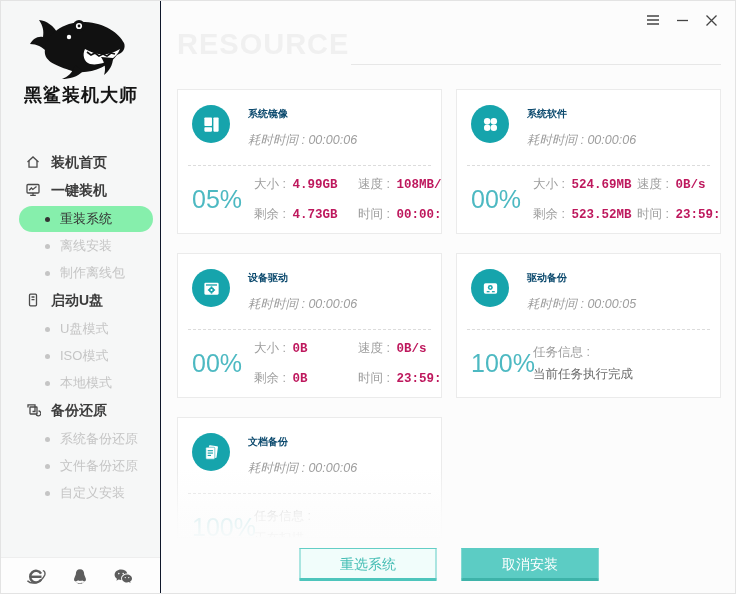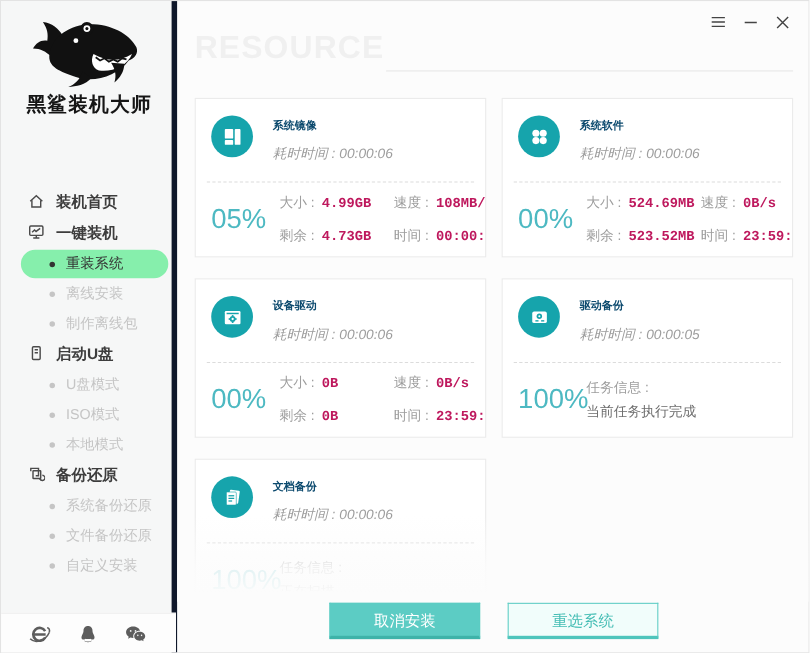--- a/index.html
+++ b/index.html
@@ -1,25 +1,25 @@
 <!DOCTYPE html>
 <html><head>
 <meta charset="utf-8">
 <style>
   * { margin:0; padding:0; box-sizing:border-box; }
   html,body { width:736px; height:594px; }
   body { font-family:"Liberation Sans","DejaVu Sans",sans-serif; background:#fff; overflow:hidden; }
   .window { position:relative; width:736px; height:594px; background:#fcfcfc; border:1px solid #e3e3e3; overflow:hidden; }
 
   
-  .sidebar { position:absolute; left:0; top:0; width:160px; height:594px; background:#f6f7f7; border-right:5px solid #0f172a; }
+  .sidebar { position:absolute; left:0; top:0; width:160px; height:594px; background:#f6f7f7; border-right:1px solid #0f172a; }
   .logo { position:absolute; top:12px; left:0; width:160px; text-align:center; }
   .logo svg { display:block; margin:0 auto; }
   .logo-text { margin-top:2px; font-size:18px; font-weight:bold; color:#151515; letter-spacing:1px; }
-  .menu { position:absolute; top:169px; left:0; width:160px; }
+  .menu { position:absolute; top:148px; left:0; width:160px; }
   .mitem { height:28px; display:flex; align-items:center; gap:10px; padding-left:24px; font-size:14px; font-weight:bold; color:#3d3d3d; cursor:pointer; }
   .mitem svg { flex:0 0 auto; }
   .sitem { height:26px; margin:1px 8px 1px 18px; display:flex; align-items:center; gap:10px; padding-left:26px; border-radius:13px; font-size:13px; color:#c5c5c5; cursor:pointer; }
   .sitem .dot { width:5px; height:5px; border-radius:50%; background:currentColor; flex:0 0 auto; }
   .sitem.selected { background:#86efac; color:#333; }
   .side-footer { position:absolute; bottom:0; left:0; width:159px; height:38px; background:#fdfdfd; border-top:1px solid #eeeeee; display:flex; align-items:center; justify-content:space-between; padding:0 24px; }
   .side-footer .ficon { cursor:pointer; display:flex; }
 
   
   .main { position:absolute; left:160px; top:0; width:576px; height:594px; }
@@ -351,17 +351,17 @@
             <div>任务信息 : </div>
             <div class="task-value">正在扫描</div>
           </div>
         </div>
       </div>
     </div>
 
     <div class="fade"></div>
 
     <div class="actions">
+      <button class="btn btn-light">重选系统</button>
       <button class="btn btn-solid">取消安装</button>
-      <button class="btn btn-light">重选系统</button>
     </div>
   </div>
 </div>
 
 </body></html>

